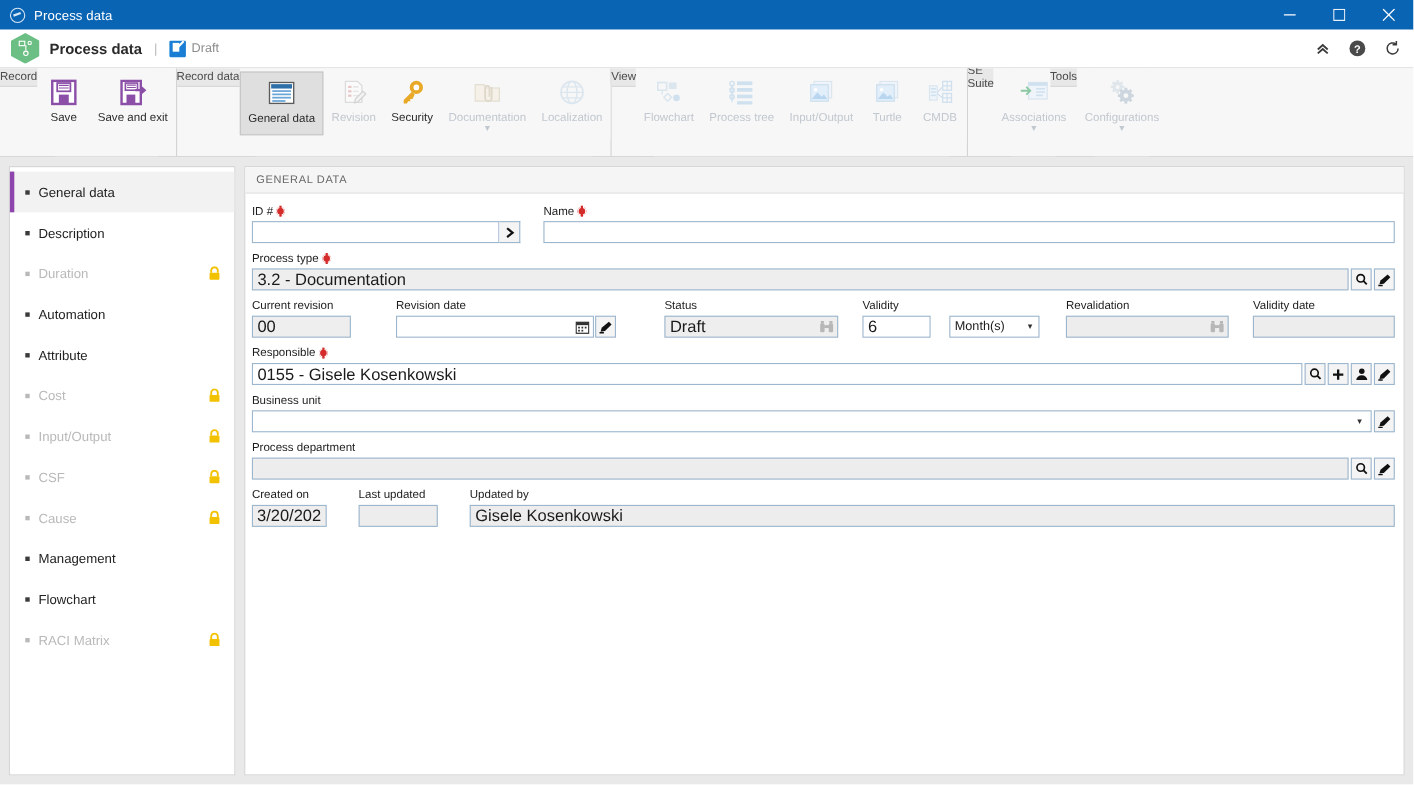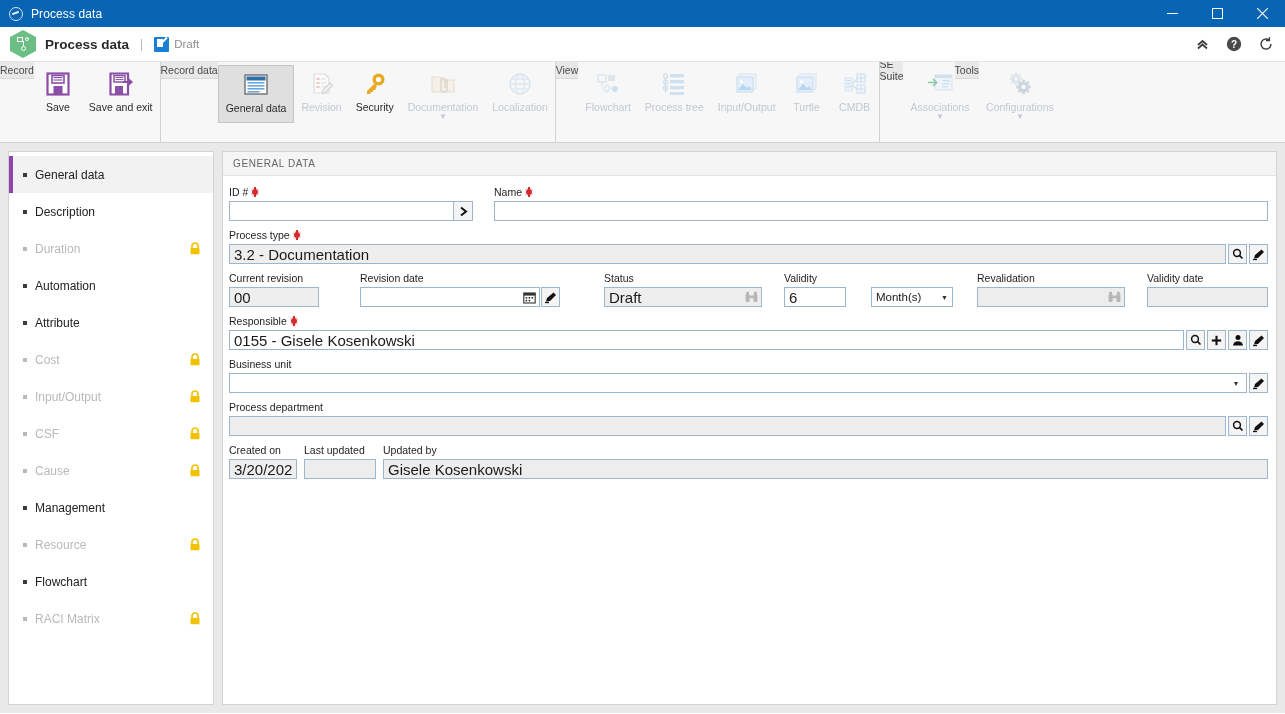--- a/index.html
+++ b/index.html
@@ -543,30 +543,20 @@
               <rect x="1.5" y="6" width="9" height="6.3" rx="0.8" fill="#f2c200"></rect>
             </svg>
         </span>
       </div>
 
       <div class="nav-item">
         <span class="bullet"></span>
         <span>Management</span>
       </div>
 
-      <div class="nav-item dim">
-        <span class="bullet"></span>
-        <span>Resource</span>
-        <span class="lock">
-          <svg width="12" height="13" viewBox="0 0 12 13">
-              <path d="M3 6 V4 a3 3 0 0 1 6 0 V6" fill="none" stroke="#f2c200" stroke-width="1.7"></path>
-              <rect x="1.5" y="6" width="9" height="6.3" rx="0.8" fill="#f2c200"></rect>
-            </svg>
-        </span>
-      </div>
 
       <div class="nav-item">
         <span class="bullet"></span>
         <span>Flowchart</span>
       </div>
 
       <div class="nav-item dim">
         <span class="bullet"></span>
         <span>RACI Matrix</span>
         <span class="lock">
@@ -681,21 +671,21 @@
                   <rect x="9" y="0.8" width="2.8" height="2.4" fill="#b7b7b7"></rect>
                 </svg>
             </span>
           </div>
         </div>
 
         <div class="fld" style="margin-left:24px;">
           <span class="flabel">Validity</span>
           <div class="ctl">
             <input class="inp" style="width: 62px;" value="6">
-            <span class="selwrap" style="margin-left:25px;">
+            <span class="selwrap" style="margin-left:17px;">
               <select class="sel" style="width:82px;">
                 <option>Month(s)</option>
               </select>
               <span class="carr">▼</span>
             </span>
           </div>
         </div>
 
         <div class="fld" style="margin-left:24px;">
           <span class="flabel">Revalidation</span>
@@ -787,21 +777,21 @@
             <span class="btn-adj">
               <svg width="13" height="13" viewBox="0 0 13 13">
                   <path d="M9.5 1.5 L12 4 L6 10 L2 10.5 L3 7 Z" fill="#111"></path>
                   <line x1="1" y1="11.5" x2="5" y2="11.5" stroke="#111" stroke-width="1.3"></line>
                 </svg>
             </span>
           </div>
         </div>
       </div>
 
-      <div class="row" style="margin-top:6px;">
+      <div class="row" style="margin-top:6px;gap:22px;">
         <div class="fld">
           <span class="flabel">Created on</span>
           <div class="ctl">
               <input class="inp ro" readonly="" style="width: 68px;" value="3/20/2020">
             </div>
         </div>
         <div class="fld" style="margin-left:7px;">
           <span class="flabel">Last updated</span>
           <div class="ctl">
               <input class="inp gray" readonly="" style="width: 72px;" value="">

